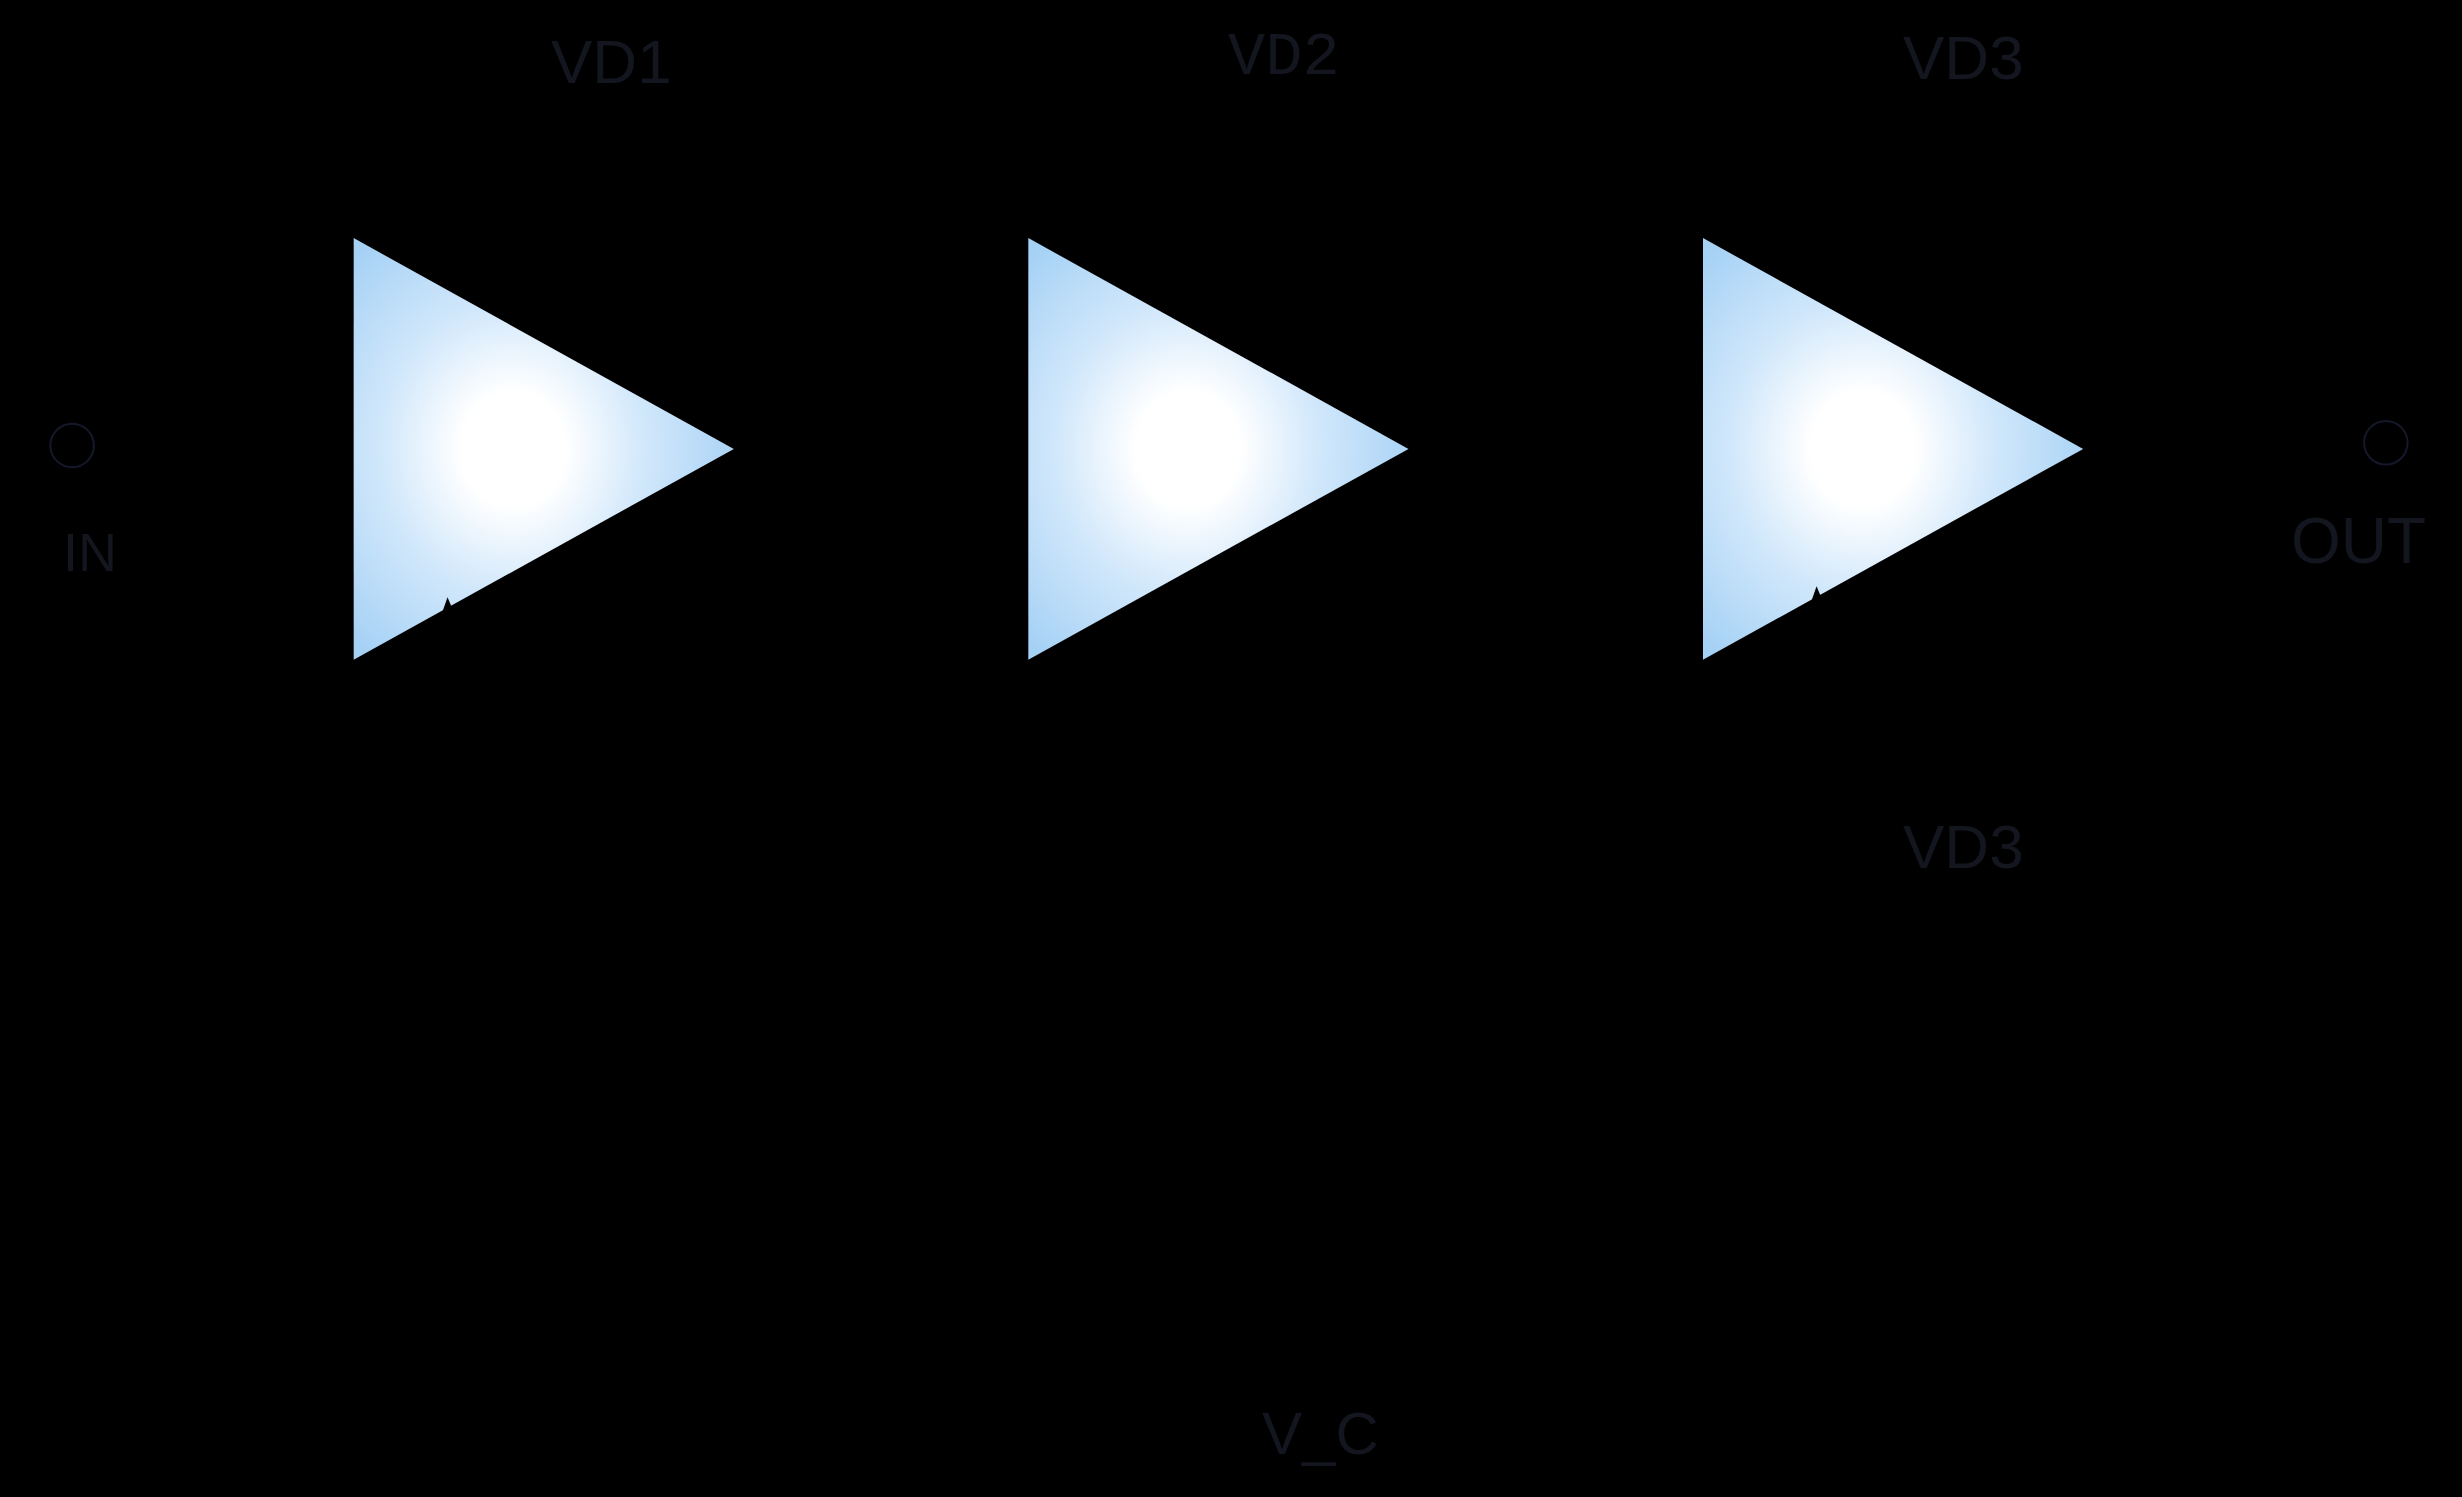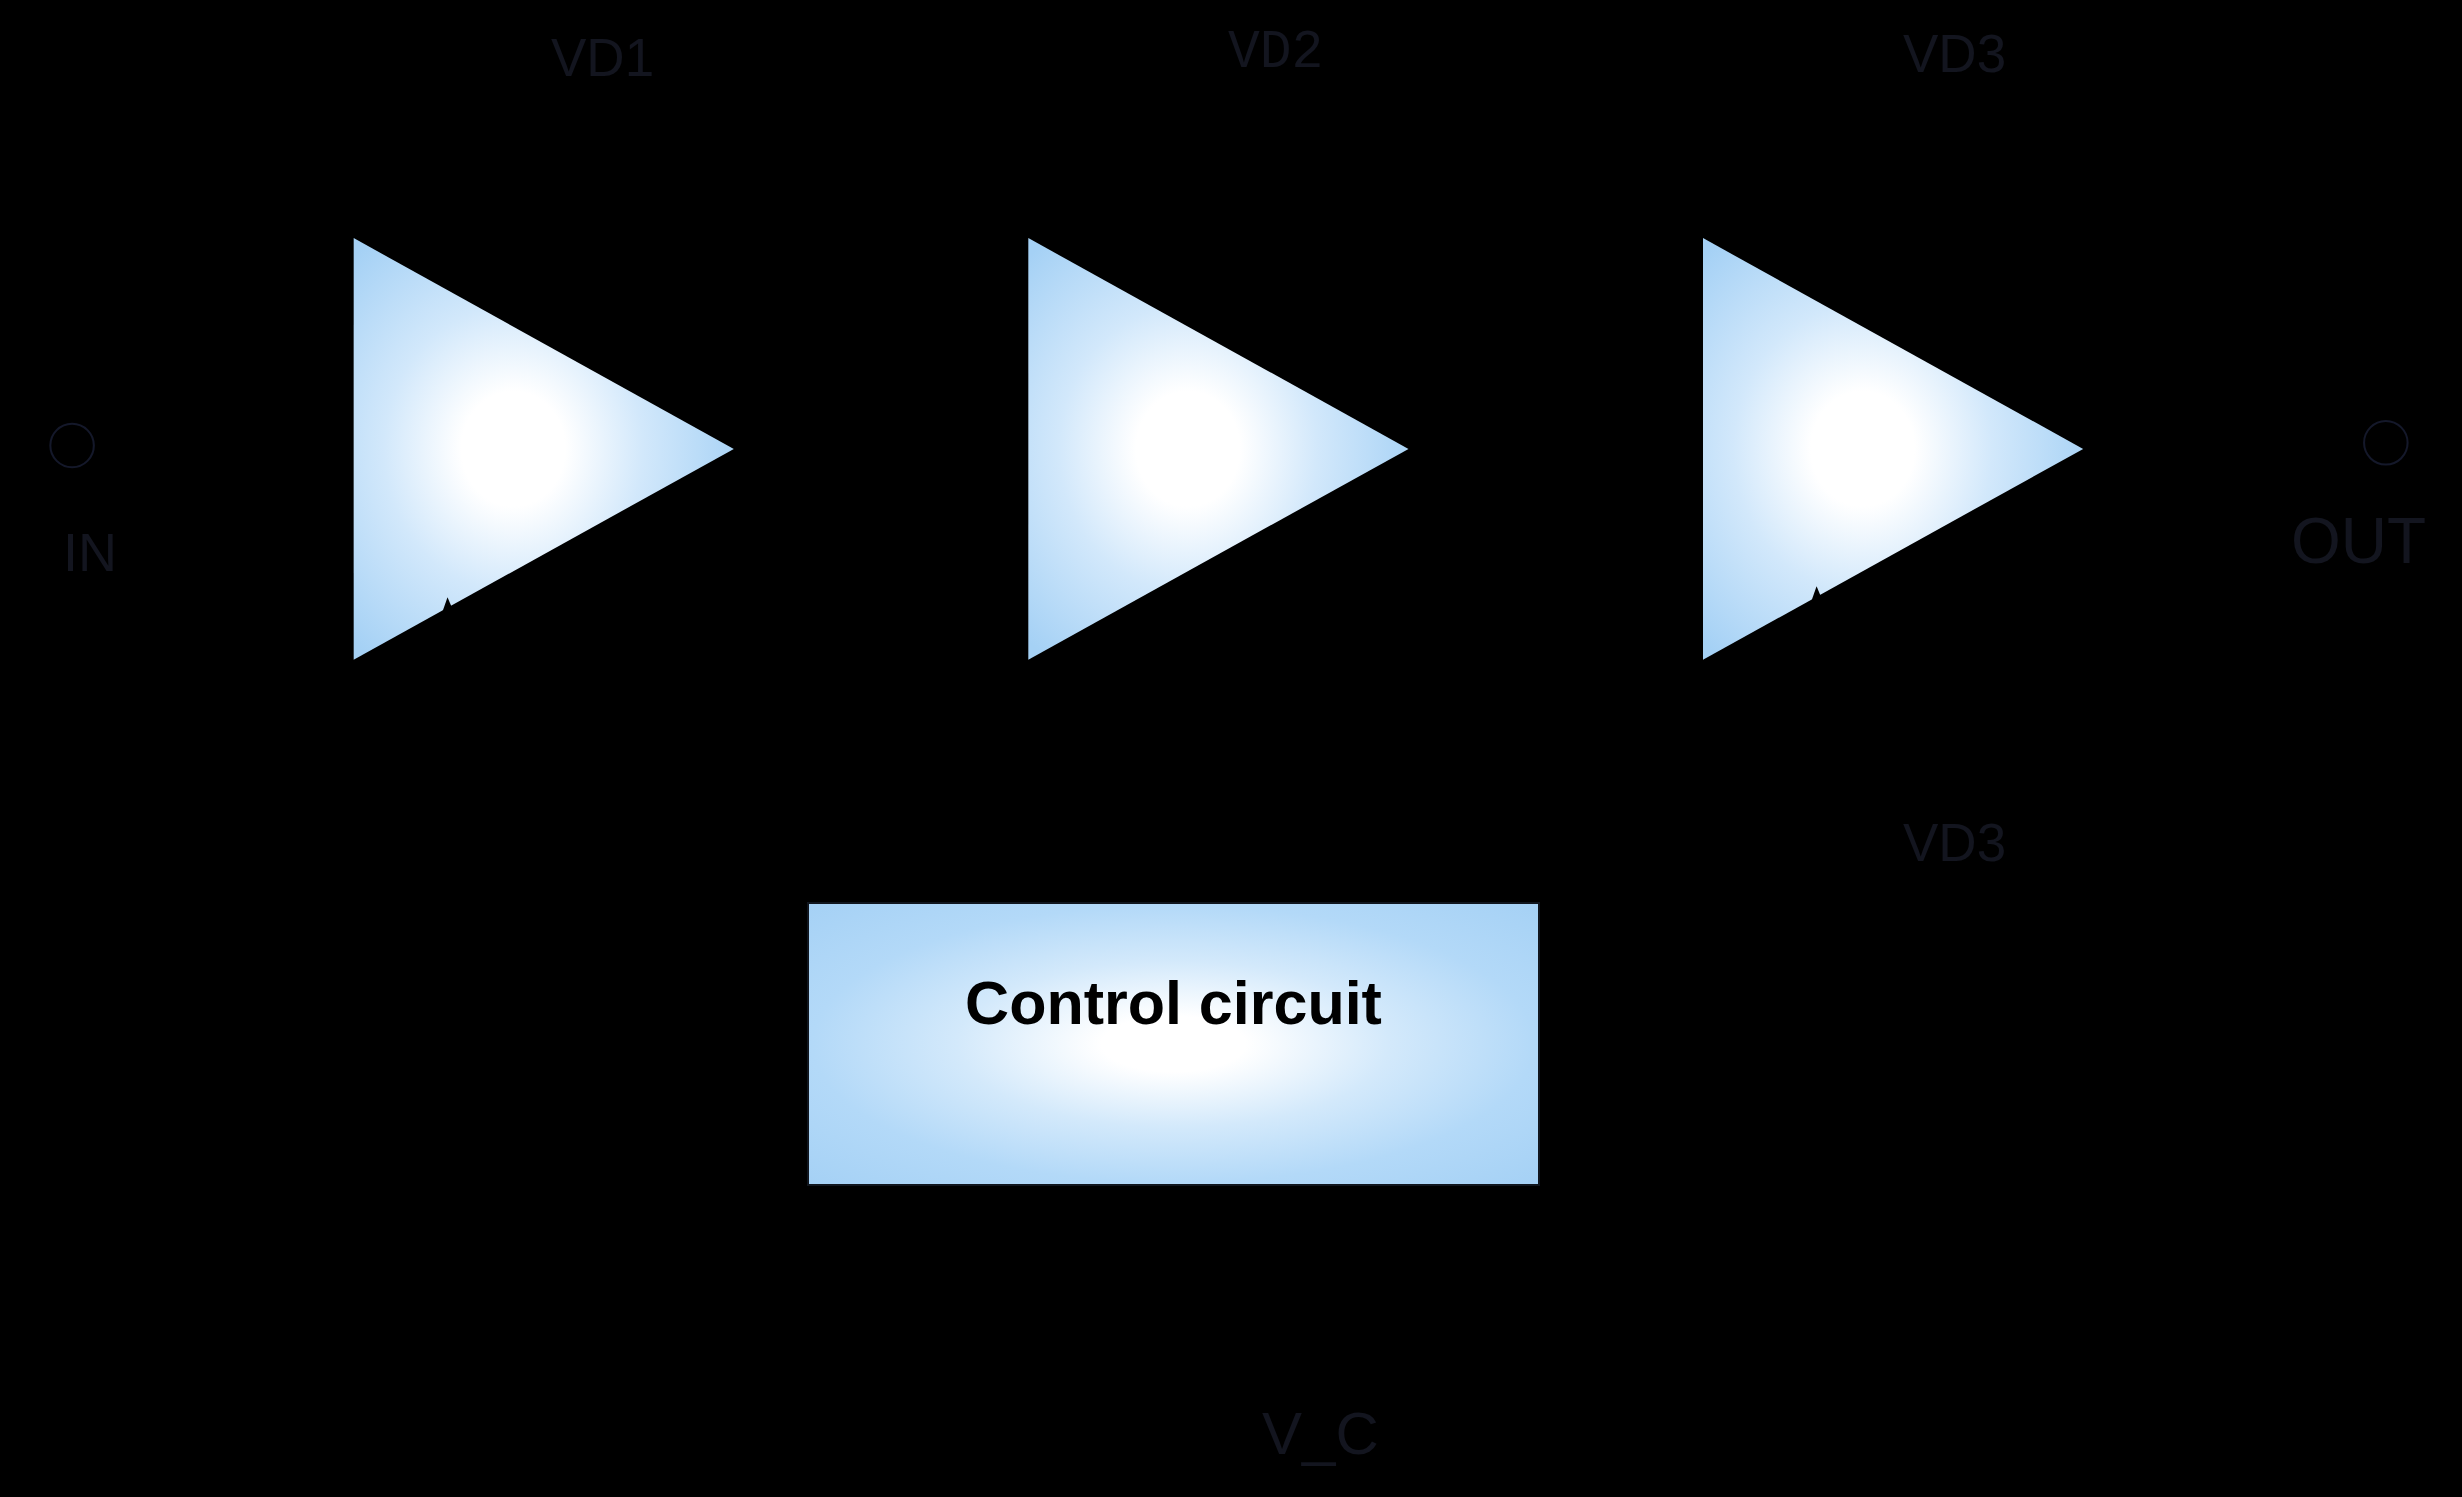--- a/index.html
+++ b/index.html
@@ -17,21 +17,21 @@
   }
   svg.diagram-shapes {
     position: absolute;
     left: 0;
     top: 0;
   }
   .lbl {
     position: absolute;
     line-height: 1;
     color: #13151f;            
-    font-size: 53px;
+    font-size: 62px;
     letter-spacing: 0px;
     white-space: nowrap;
     user-select: none;
   }
   .lbl-in   { left: 63px;   top: 525px;  font-size: 54px; }
   .lbl-out  { left: 2291px; top: 509px;  font-size: 64px; }
   .lbl-vd1  { left: 551px;  top: 31px;  }
   .lbl-vd2  { left: 1228px; top: 27px; font-family: Liberation Mono, monospace;  }
   .lbl-vd3  { left: 1903px; top: 27px;  }
   .lbl-vd3b { left: 1903px; top: 816px; }
@@ -101,20 +101,17 @@
   </svg>
 
   <div class="lbl lbl-vd1">VD1</div>
   <div class="lbl lbl-vd2">VD2</div>
   <div class="lbl lbl-vd3">VD3</div>
   <div class="lbl lbl-vd3b">VD3</div>
 
   <div class="lbl lbl-in">IN</div>
   <div class="lbl lbl-out">OUT</div>
 
-  <div class="control-box">
-    <div class="box-title">Control circuit</div>
-  </div>
 
   <div class="lbl lbl-vc">V_C</div>
 
 </div>
 
 
 </body></html>

